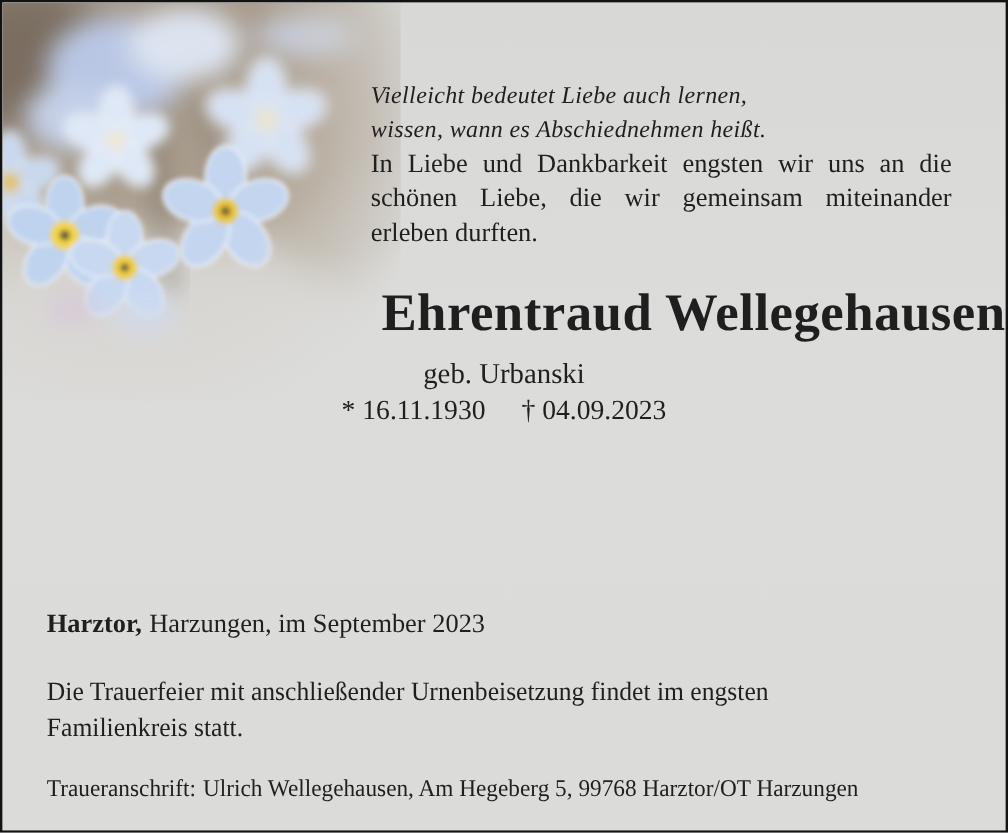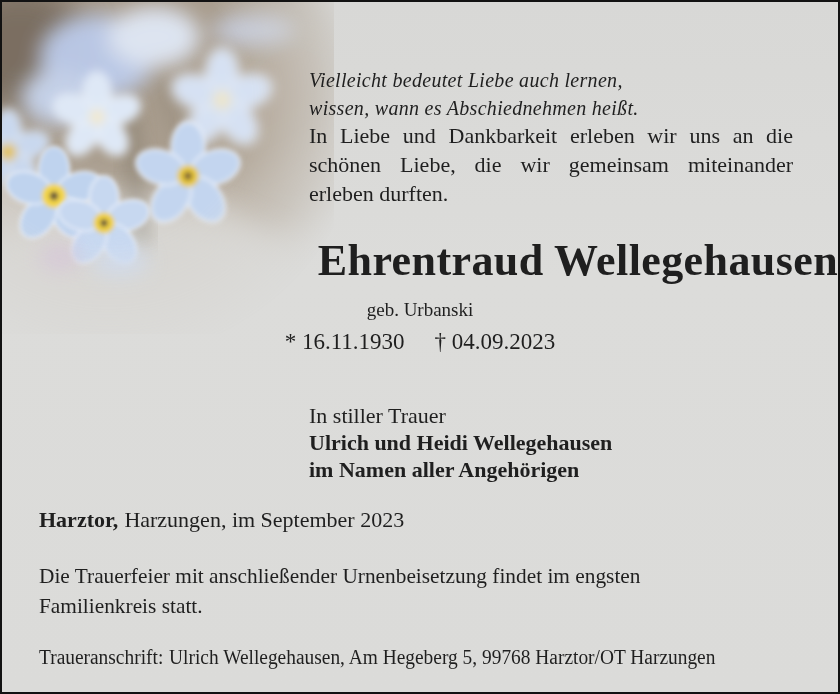--- a/index.html
+++ b/index.html
@@ -11,21 +11,21 @@
     background:linear-gradient(180deg,#d8d8d6 0%,#dcdcda 40%,#dbdbd9 100%);
     overflow:hidden;
     font-family:"Liberation Serif","DejaVu Serif",serif;
     color:#1f1f1f;
   }
   .photo{position:absolute;left:0;top:0;width:332px;height:332px;}
   .quote{position:absolute;left:307px;top:27px;font-size:20px;line-height:28px;font-style:italic;letter-spacing:.3px;margin-top:37px;}
   .intro{position:absolute;left:307px;top:119px;width:484px;font-size:22px;line-height:29px;}
   .intro .just{text-align:justify;text-align-last:justify;}
   .name{position:absolute;left:0;top:233px;width:100%;text-align:right;font-size:44px;font-weight:bold;letter-spacing:.4px;}
-  .maiden{position:absolute;left:0;top:297px;width:100%;text-align:center;font-size:19px;}
+  .maiden{position:absolute;left:0;top:297px;width:100%;text-align:center;font-size:24px;}
   .dates{position:absolute;left:0;top:327px;width:100%;text-align:center;font-size:23px;}
   .dates .death{margin-left:30px;}
   .mourning{position:absolute;left:307px;top:400px;font-size:22px;line-height:27px;}
   .mourning .bold{font-weight:bold;}
   .placeline{position:absolute;left:37px;top:505px;font-size:22px;}
   .placeline .bold{font-weight:bold;}
   .placeline .rest{margin-left:.28em;}
   .funeral{position:absolute;left:37px;top:559px;width:720px;font-size:22px;line-height:30px;transform:scaleX(.97);transform-origin:left top;}
   .address{position:absolute;left:37px;top:644px;font-size:20px;transform:scaleX(.97);transform-origin:left top;white-space:nowrap;}
   .address .rest{margin-left:.3em;}
@@ -143,37 +143,32 @@
       <ellipse cx="118" cy="260" rx="28" ry="16" fill="#cddbf2" opacity="0.8" filter="url(#b10)"></ellipse>
     </g>
   </svg>
 
   <div class="quote">
     <div>Vielleicht bedeutet Liebe auch lernen,</div>
     <div>wissen, wann es Abschiednehmen heißt.</div>
   </div>
 
   <div class="intro">
-    <div class="just">In Liebe und Dankbarkeit erleben wir uns an die</div>
+    <div class="just">In Liebe und Dankbarkeit engsten wir uns an die</div>
     <div class="just">schönen Liebe, die wir gemeinsam miteinander</div>
     <div>erleben durften.</div>
   </div>
 
   <div class="name">Ehrentraud Wellegehausen</div>
   <div class="maiden">geb. Urbanski</div>
 
   <div class="dates">
     <span class="birth">* 16.11.1930</span><span class="death">† 04.09.2023</span>
   </div>
 
-  <div class="mourning">
-    <div>In stiller Trauer</div>
-    <div class="bold">Ulrich und Heidi Wellegehausen</div>
-    <div class="bold">im Namen aller Angehörigen</div>
-  </div>
 
   <div class="placeline">
     <span class="bold">Harztor,</span><span class="rest">Harzungen, im September 2023</span>
   </div>
 
   <div class="funeral">
     <div>Die Trauerfeier mit anschließender Urnenbeisetzung findet im engsten</div>
     <div>Familienkreis statt.</div>
   </div>
 

